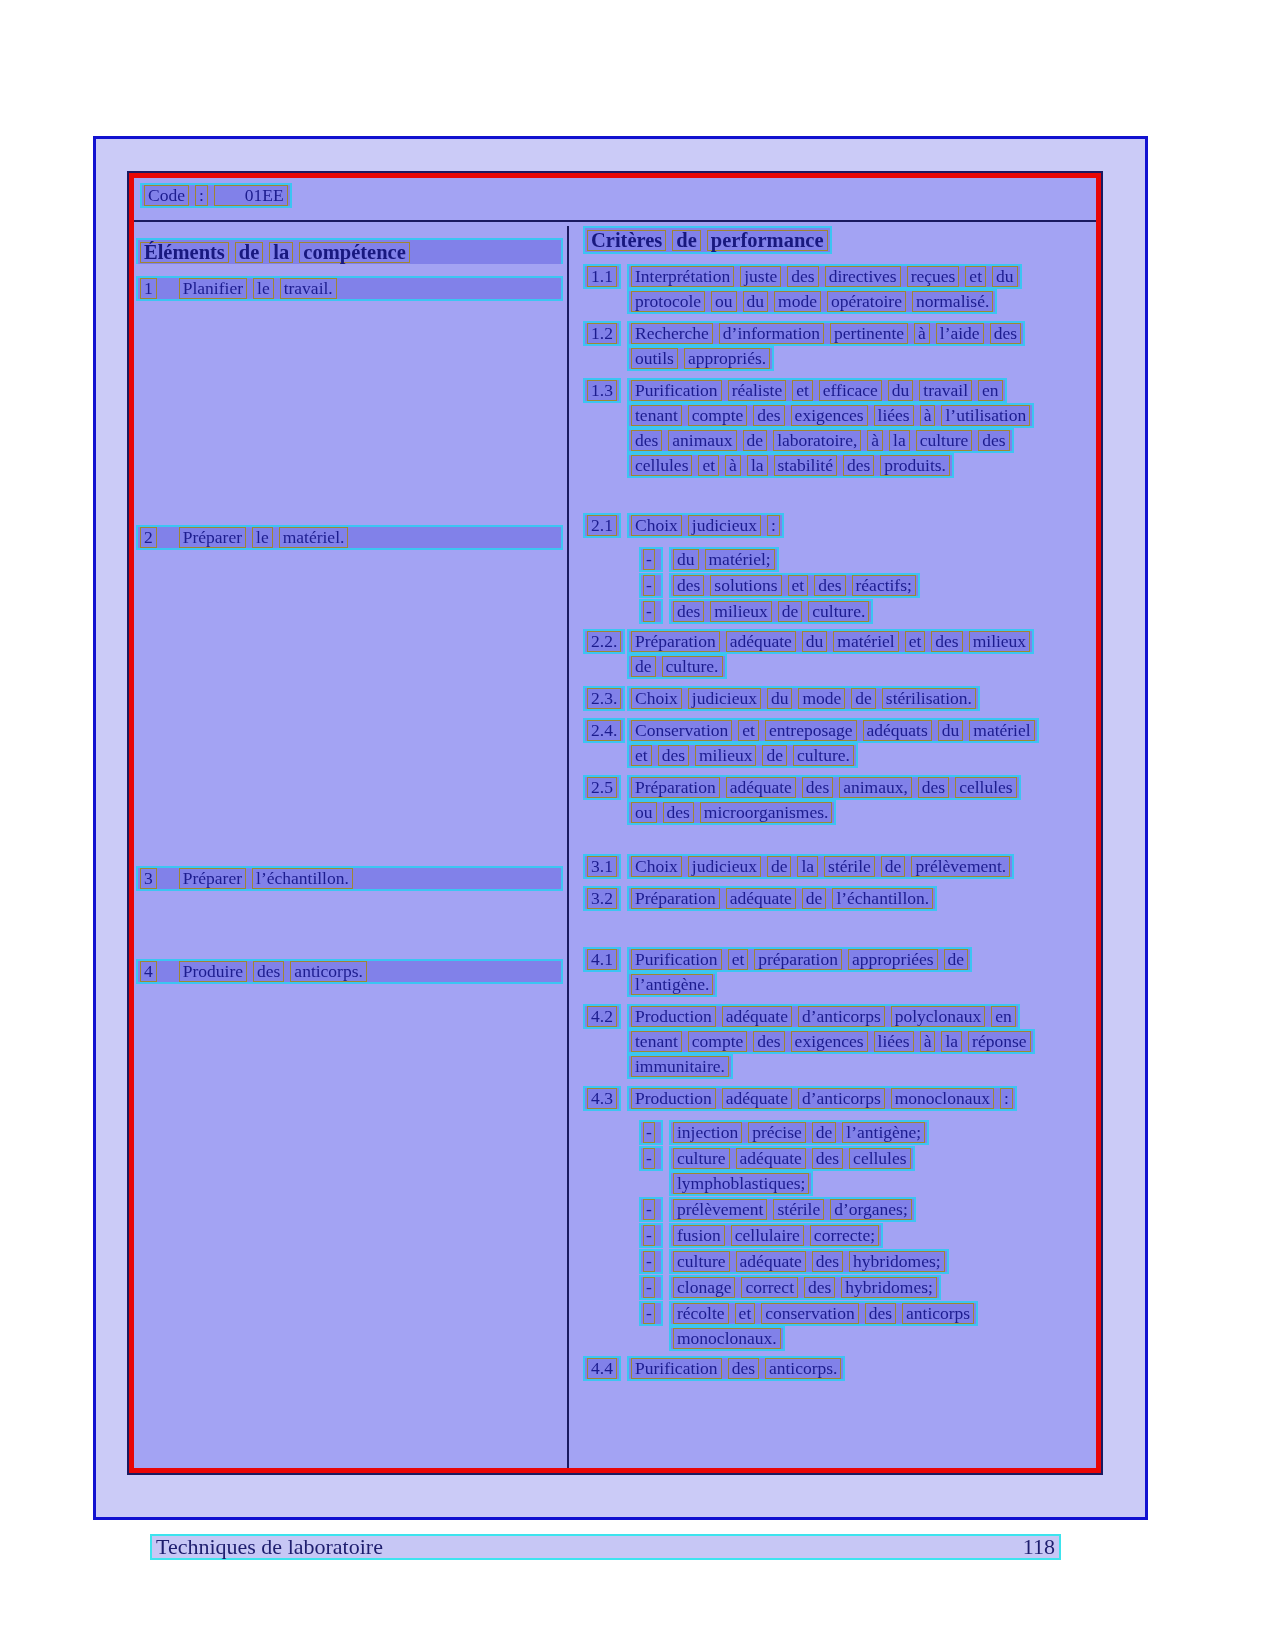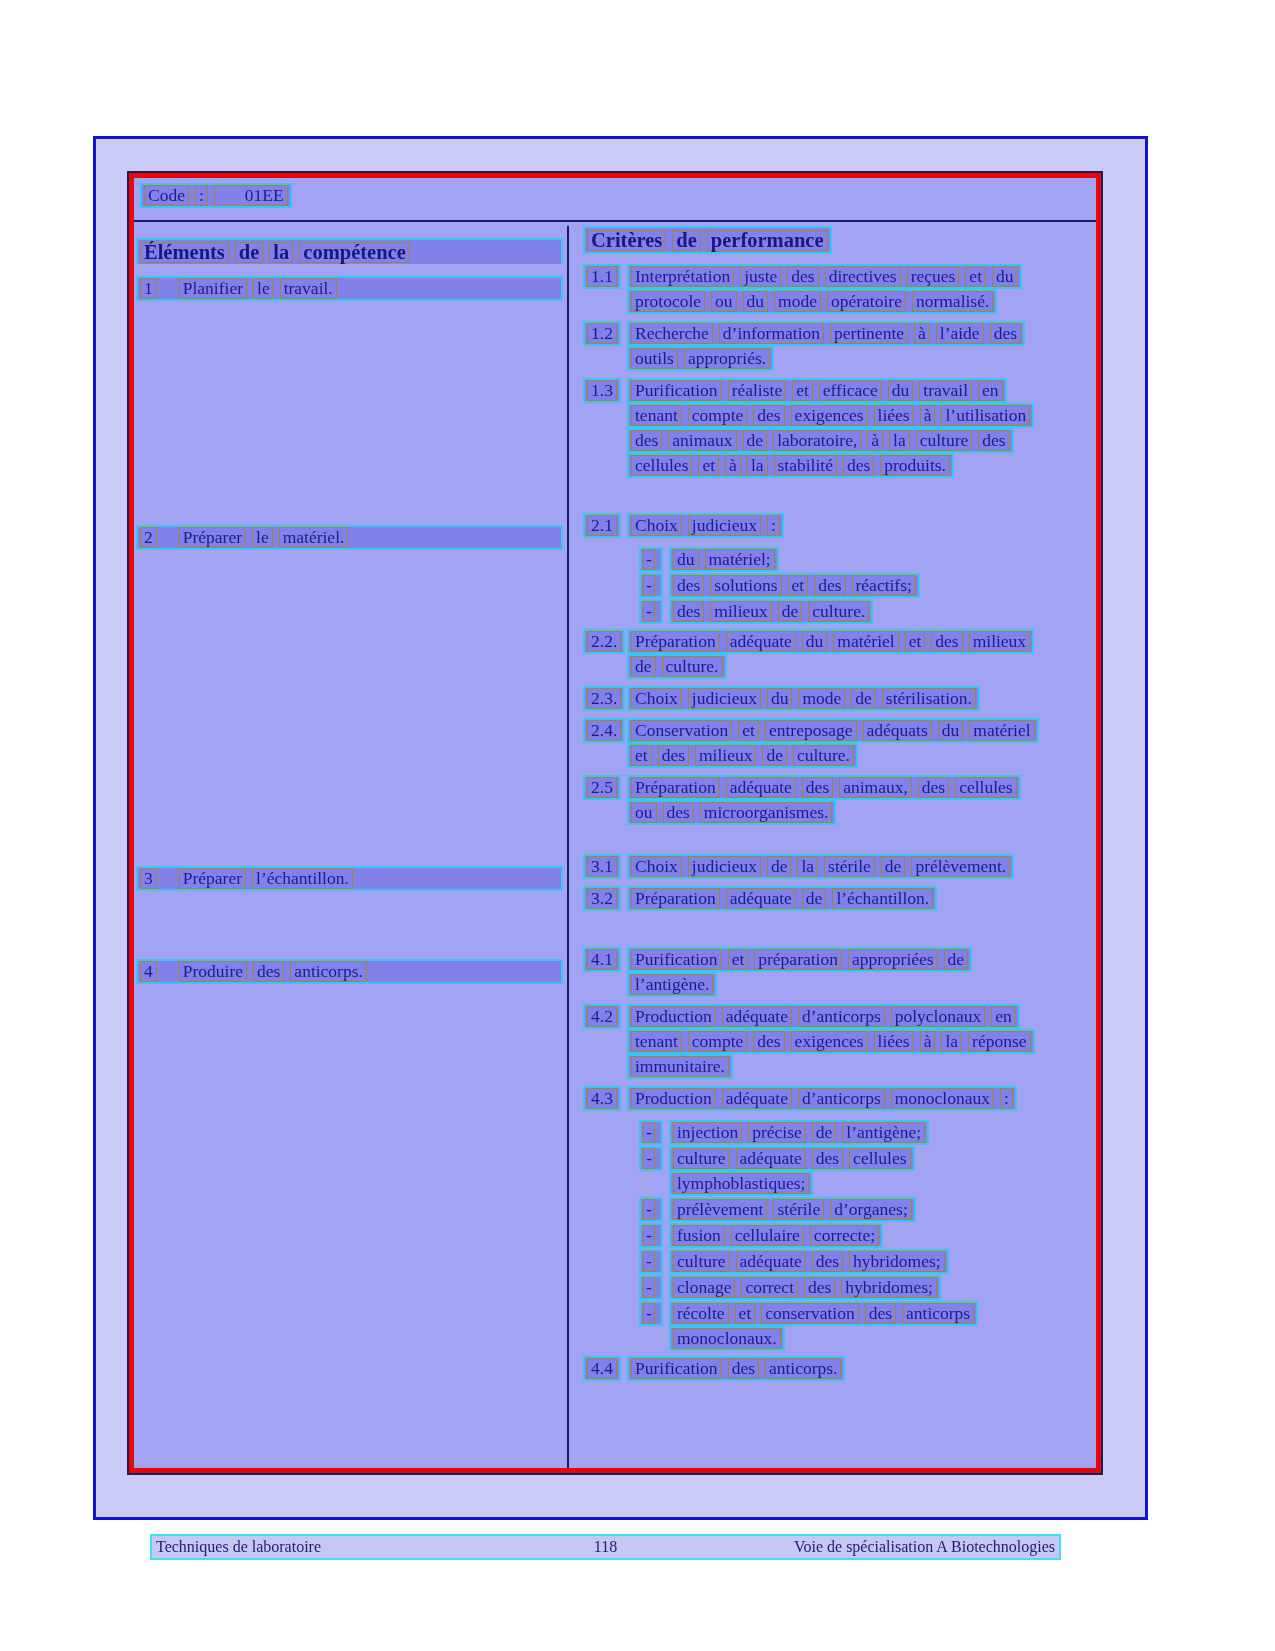--- a/index.html
+++ b/index.html
@@ -52,21 +52,21 @@
   .item:not(.bullet) + .item.bullet{margin-top:9px;}
   .item.bullet + .item:not(.bullet){margin-top:5px;}
   .dashline{width:16px;margin-right:6px;}
   .dashline .w{padding:0 2px;}
   
   .footer{
     position:absolute;left:150px;top:1534px;width:899px;height:22px;
     background:#c7c7f5;border:2px solid #3de4ee;
     display:flex;align-items:center;padding:0 4px;box-sizing:content-box;
   }
-  .footer span{font-size:16px;color:#1e1e6e;line-height:20px;white-space:pre;}
+  .footer span{font-size:22px;color:#1e1e6e;line-height:20px;white-space:pre;}
   .fl{flex:1;text-align:left;}
   .fm{flex:0 0 auto;font-family:Liberation Serif, serif;}
   .fr{flex:1;text-align:right;}
 </style>
 </head>
 <body>
 
 <div class="page">
   <div class="tbl">
 
@@ -574,14 +574,13 @@
             </div>
           </div>
         </div>
     </div>
   </div>
 </div>
 
 <div class="footer">
   <span class="fl">Techniques de laboratoire</span>
   <span class="fm">118</span>
-  <span class="fr">Voie de spécialisation A Biotechnologies</span>
 </div>
 
 </body></html>

